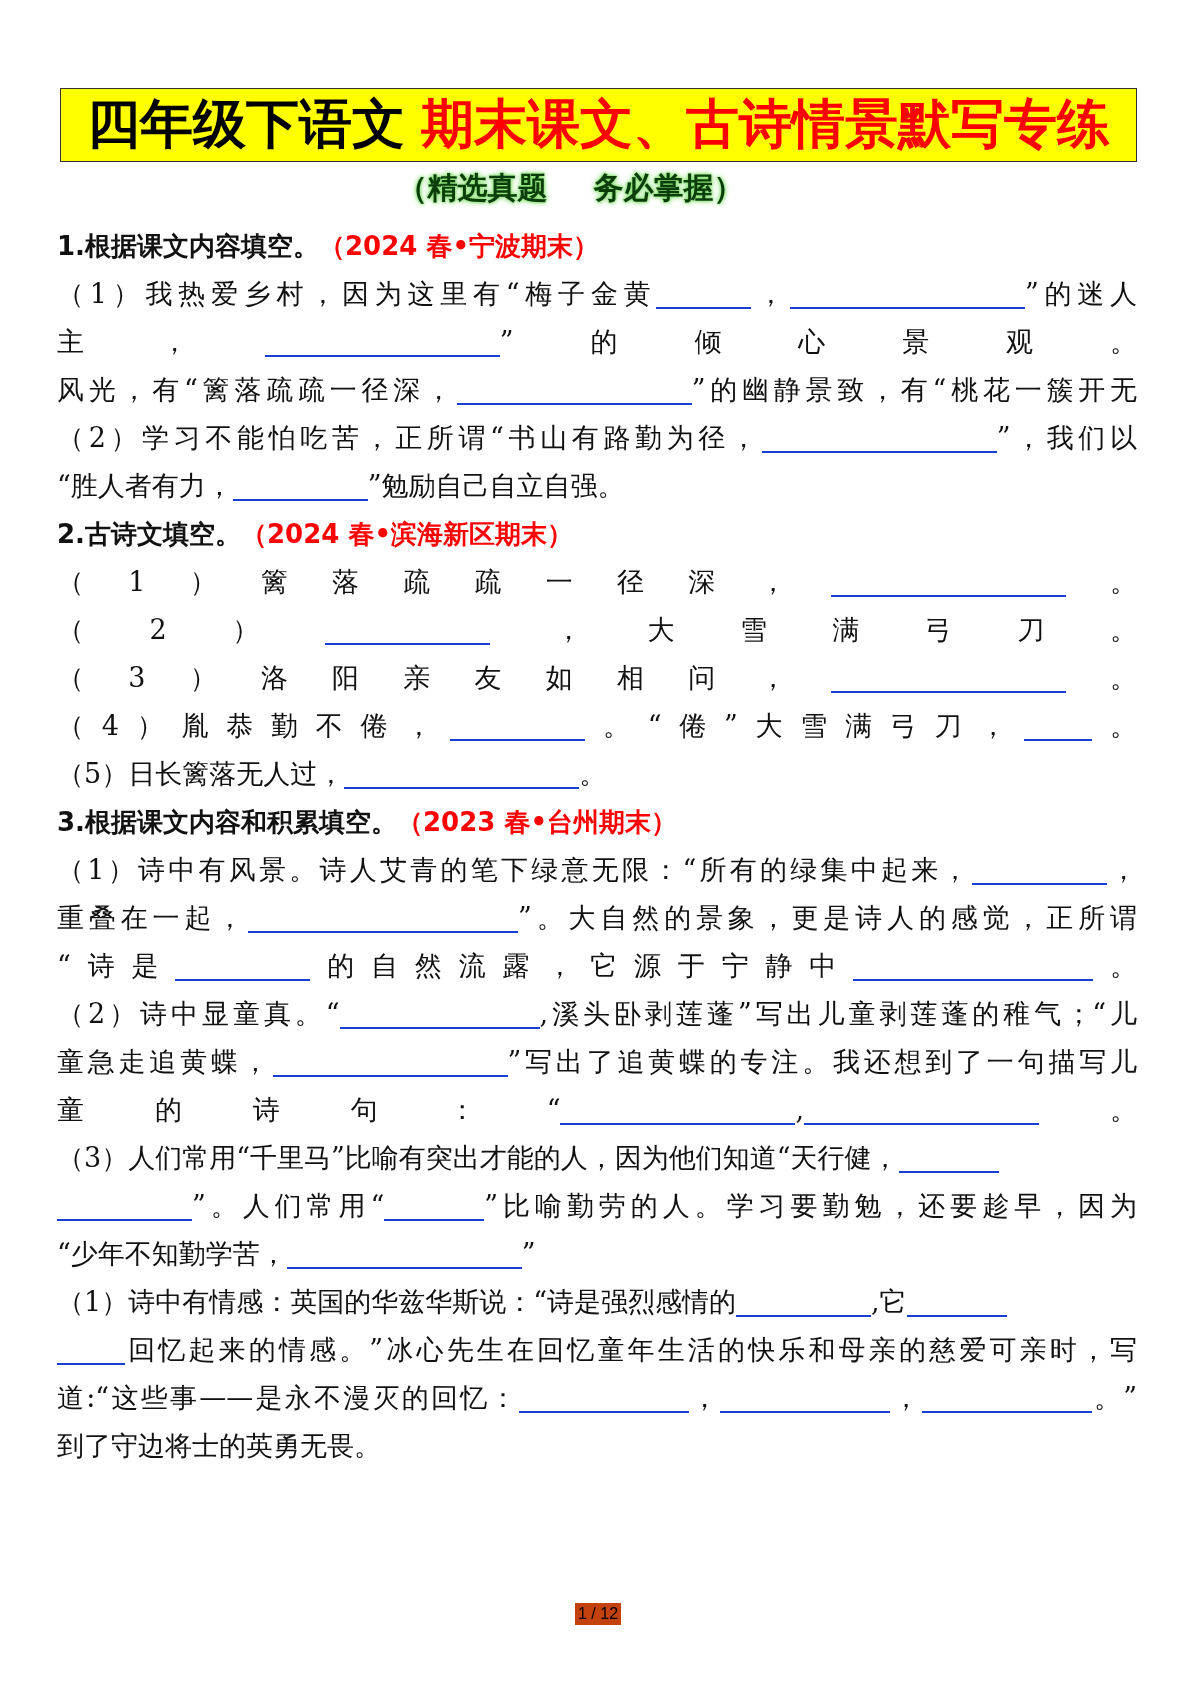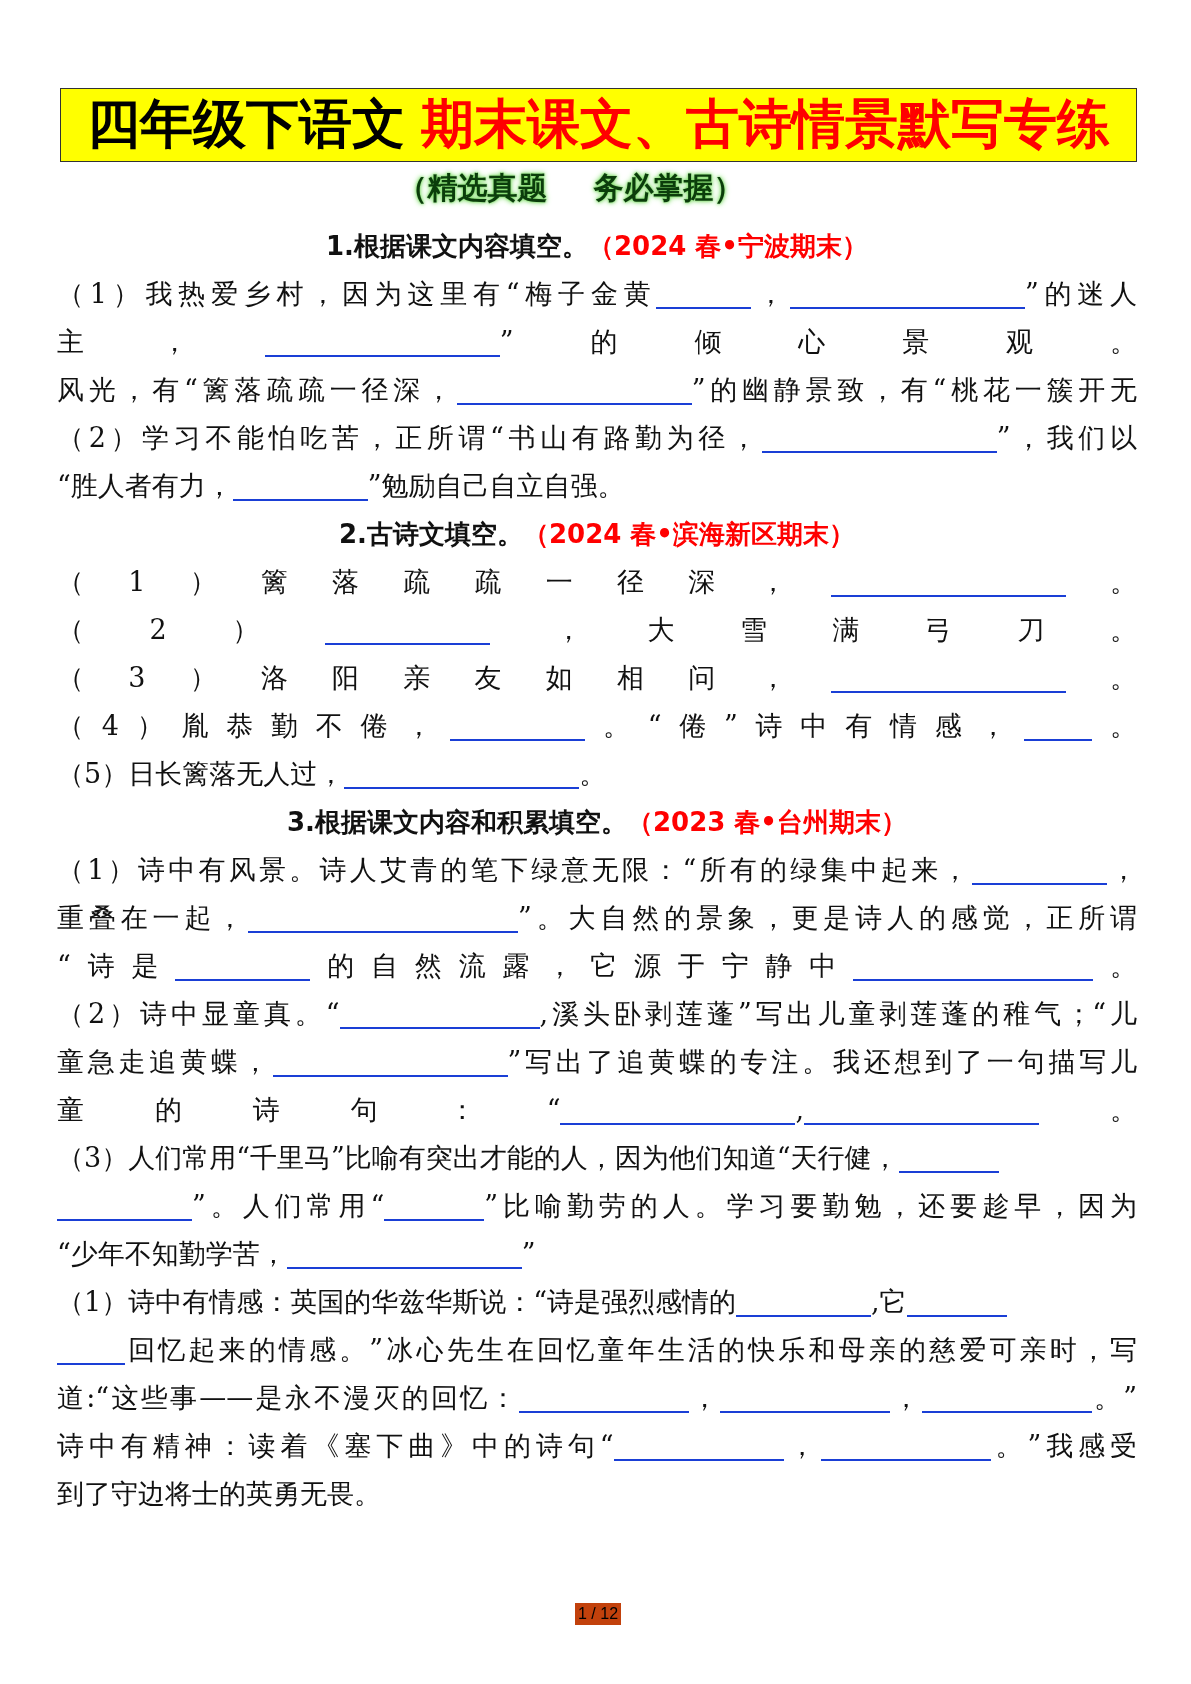--- a/index.html
+++ b/index.html
@@ -13,21 +13,21 @@
   .title-black { color: #000; }
   .title-red { color: #ff0000; }
   .subtitle { position: absolute; left: 0; width: 1141px; top: 168px; text-align: center;
               font-family: Liberation Mono, monospace; font-weight: bold;
               font-size: 30px; color: #0b3d0b;
               text-shadow: 0 0 4px #7fdc6a, 0 0 6px #9fe88a, 0 0 2px #5fcf4a; }
   .subtitle .gap { display: inline-block; width: 46px; }
   .content { position: absolute; left: 57px; top: 222px; width: 1080px; }
   .line { height: 48px; line-height: 48px; font-size: 27px; white-space: nowrap; position: relative; }
   .line.justify { text-align: justify; text-align-last: justify; }
-  .heading { font-weight: bold; font-family: "DejaVu Sans", "Liberation Sans", sans-serif; font-size: 26px; text-align: center; }
+  .heading { font-weight: bold; font-family: "DejaVu Sans", "Liberation Sans", sans-serif; font-size: 26px; }
   .source { color: #ff0000; font-weight: bold; }
   .blank { display: inline-block; border-bottom: 2px solid #1a3fd6; height: 30px; vertical-align: -6px; }
   .pager { position: absolute; left: 575px; top: 1603px; background: #c2410c;
            font-family: "Liberation Sans", "DejaVu Sans", sans-serif; font-size: 16px; color: #000;
            padding: 1px 3px; line-height: 20px; }
 </style>
 </head>
 <body>
 
 <div class="title-box">
@@ -43,32 +43,31 @@
     <div class="line heading"><span>1.</span><span>根据课文内容填空。</span><span class="source">（2024 春•宁波期末）</span></div>
     <div class="line justify"><span>（1）我热爱乡村，因为这里有“梅子金黄</span><span class="blank" style="width: 95px;"></span><span>，</span><span class="blank" style="width: 235px;"></span><span>”的迷人</span></div>
     <div class="line justify"><span>主，</span><span class="blank" style="width: 235px;"></span><span>”的倾心景观。</span></div>
     <div class="line justify"><span>风光，有“篱落疏疏一径深，</span><span class="blank" style="width: 235px;"></span><span>”的幽静景致，有“桃花一簇开无</span></div>
     <div class="line justify"><span>（2）学习不能怕吃苦，正所谓“书山有路勤为径，</span><span class="blank" style="width: 235px;"></span><span>”，我们以</span></div>
     <div class="line"><span>“胜人者有力，</span><span class="blank" style="width: 135px;"></span><span>”勉励自己自立自强。</span></div>
     <div class="line heading"><span>2.</span><span>古诗文填空。</span><span class="source">（2024 春•滨海新区期末）</span></div>
     <div class="line justify"><span>（1）篱落疏疏一径深，</span><span class="blank" style="width: 235px;"></span><span>。</span></div>
     <div class="line justify"><span>（2）</span><span class="blank" style="width: 165px;"></span><span>，大雪满弓刀。</span></div>
     <div class="line justify"><span>（3）洛阳亲友如相问，</span><span class="blank" style="width: 235px;"></span><span>。</span></div>
-    <div class="line justify"><span>（4）胤恭勤不倦，</span><span class="blank" style="width: 135px;"></span><span>。“倦”诗中有情感，</span><span class="blank" style="width: 68px;"></span><span>。</span></div>
+    <div class="line justify"><span>（4）胤恭勤不倦，</span><span class="blank" style="width: 135px;"></span><span>。“倦”大雪满弓刀，</span><span class="blank" style="width: 68px;"></span><span>。</span></div>
     <div class="line"><span>（5）日长篱落无人过，</span><span class="blank" style="width: 235px;"></span><span>。</span></div>
     <div class="line heading"><span>3.</span><span>根据课文内容和积累填空。</span><span class="source">（2023 春•台州期末）</span></div>
     <div class="line justify"><span>（1）诗中有风景。诗人艾青的笔下绿意无限：“所有的绿集中起来，</span><span class="blank" style="width: 135px;"></span><span>，</span></div>
     <div class="line justify"><span>重叠在一起，</span><span class="blank" style="width: 270px;"></span><span>”。大自然的景象，更是诗人的感觉，正所谓</span></div>
     <div class="line justify"><span>“诗是</span><span class="blank" style="width: 135px;"></span><span>的自然流露，它源于宁静中</span><span class="blank" style="width: 240px;"></span><span>。</span></div>
     <div class="line justify"><span>（2）诗中显童真。“</span><span class="blank" style="width: 200px;"></span><span>,溪头卧剥莲蓬”写出儿童剥莲蓬的稚气；“儿</span></div>
     <div class="line justify"><span>童急走追黄蝶，</span><span class="blank" style="width: 235px;"></span><span>”写出了追黄蝶的专注。我还想到了一句描写儿</span></div>
     <div class="line justify"><span>童的诗句：“</span><span class="blank" style="width: 235px;"></span><span>,</span><span class="blank" style="width: 235px;"></span><span>。</span></div>
     <div class="line"><span>（3）人们常用“千里马”比喻有突出才能的人，因为他们知道“天行健，</span><span class="blank" style="width: 100px;"></span></div>
     <div class="line justify"><span class="blank" style="width: 135px;"></span><span>”。人们常用“</span><span class="blank" style="width: 100px;"></span><span>”比喻勤劳的人。学习要勤勉，还要趁早，因为</span></div>
     <div class="line"><span>“少年不知勤学苦，</span><span class="blank" style="width: 235px;"></span><span>”</span></div>
     <div class="line"><span>（1）诗中有情感：英国的华兹华斯说：“诗是强烈感情的</span><span class="blank" style="width: 135px;"></span><span>,它</span><span class="blank" style="width: 100px;"></span></div>
     <div class="line justify"><span class="blank" style="width: 68px;"></span><span>回忆起来的情感。”冰心先生在回忆童年生活的快乐和母亲的慈爱可亲时，写</span></div>
     <div class="line justify"><span>道:“这些事——是永不漫灭的回忆：</span><span class="blank" style="width: 170px;"></span><span>，</span><span class="blank" style="width: 170px;"></span><span>，</span><span class="blank" style="width: 170px;"></span><span>。”</span></div>
-    <div class="line justify"><span>诗中有精神：读着《塞下曲》中的诗句“</span><span class="blank" style="width: 170px;"></span><span>，</span><span class="blank" style="width: 170px;"></span><span>。”我感受</span></div>
     <div class="line"><span>到了守边将士的英勇无畏。</span></div>
   </div>
 
 <div class="pager">1 / 12</div>
 
 </body></html>

